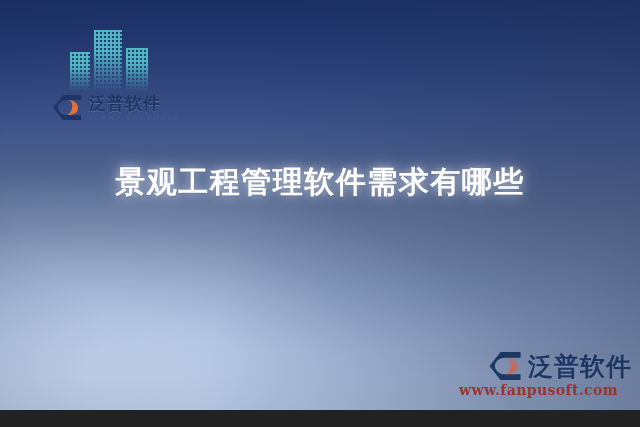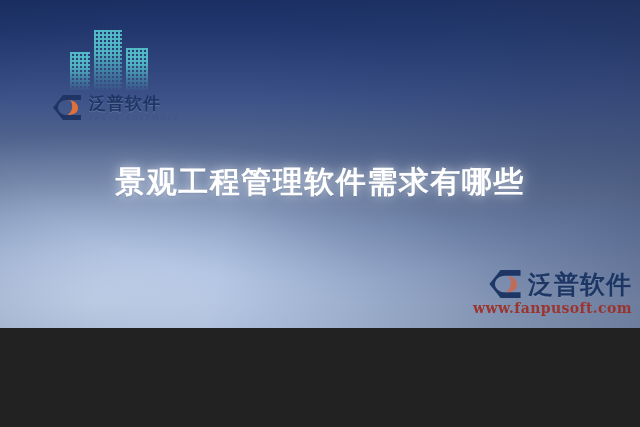--- a/index.html
+++ b/index.html
@@ -3,21 +3,21 @@
 <meta charset="utf-8">
 <style>
   html, body {
     margin: 0;
     padding: 0;
     background: #222;
   }
   .canvas {
     position: relative;
     width: 640px;
-    height: 328px;
+    height: 410px;
     overflow: hidden;
     font-family: "DejaVu Sans", "Liberation Sans", sans-serif;
     background: #1b2f63;
   }
 
   
   .bg-base {
     position: absolute;
     inset: 0;
     background: linear-gradient(
@@ -168,21 +168,21 @@
     line-height: 1;
     text-shadow: 0 1px 1px rgba(255,255,255,0.10);
   }
   .wm-url {
     font-family: "DejaVu Serif", "Liberation Serif", serif;
     font-size: 14px;
     font-weight: 700;
     color: #9e2d23;
     letter-spacing: 0.4px;
     margin-top: 1px;
-    margin-right: 0;
+    margin-right: 14px;
   }
 </style>
 </head>
 <body>
 
 <div class="canvas">
 
   <div class="bg-base"></div>
   <div class="bg-glow-left"></div>
   <div class="bg-shade-right"></div>

